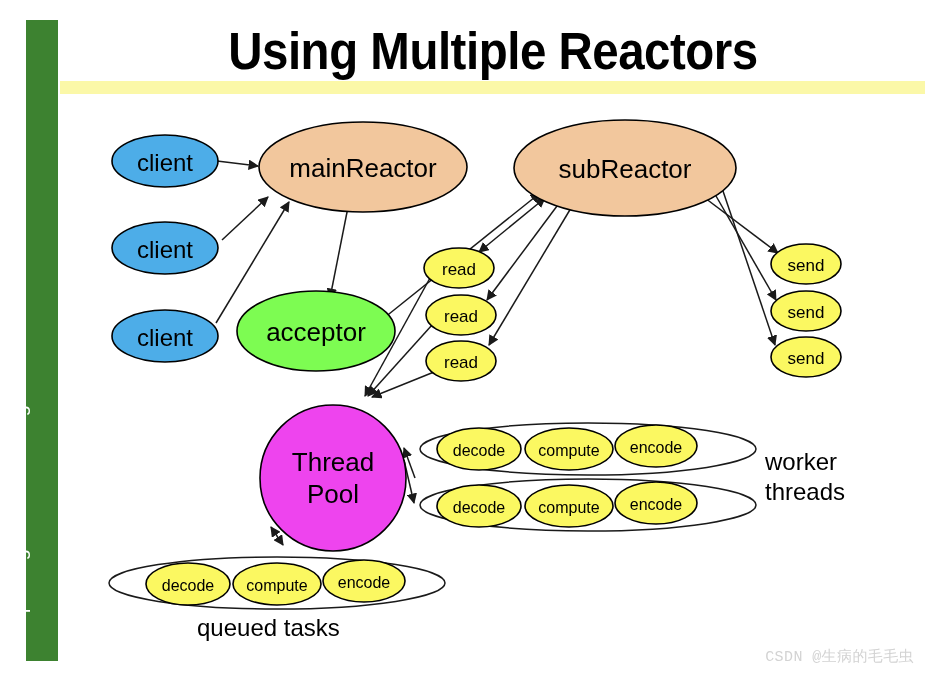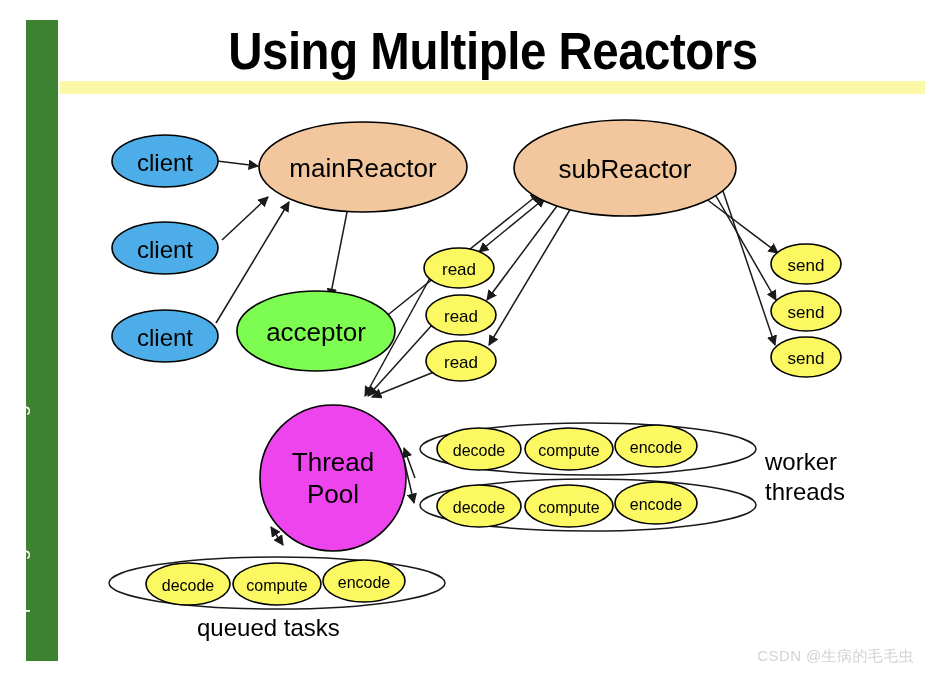--- a/index.html
+++ b/index.html
@@ -93,21 +93,21 @@
     font-family: "Liberation Sans", sans-serif;
     fill: #000000;
     font-size: 24px;
   }
   
   #watermark {
     position: absolute;
     right: 14px;
     bottom: 12px;
     color: #d3d3d3;
-    font-family: Liberation Sans, sans-serif;
+    font-family: Liberation Mono, monospace;
     font-size: 15px;
     letter-spacing: 0.4px;
     white-space: nowrap;
   }
 </style>
 </head>
 <body>
 
 <div id="slide">
 

